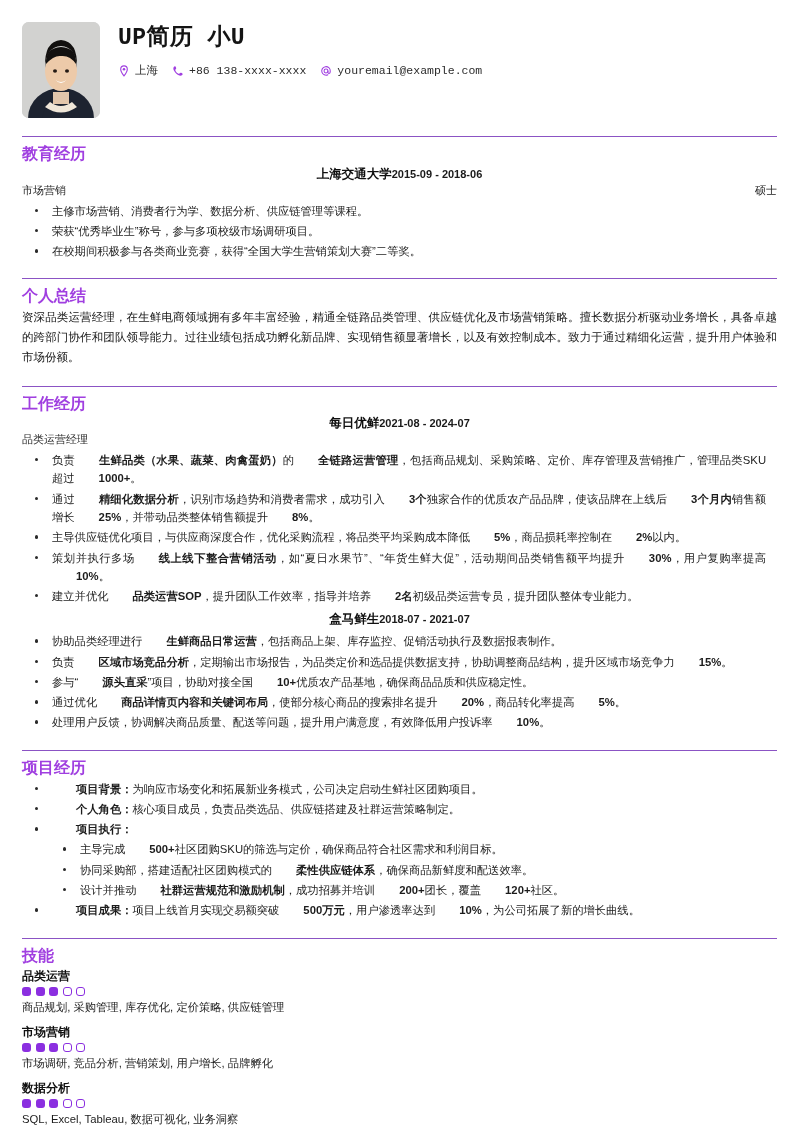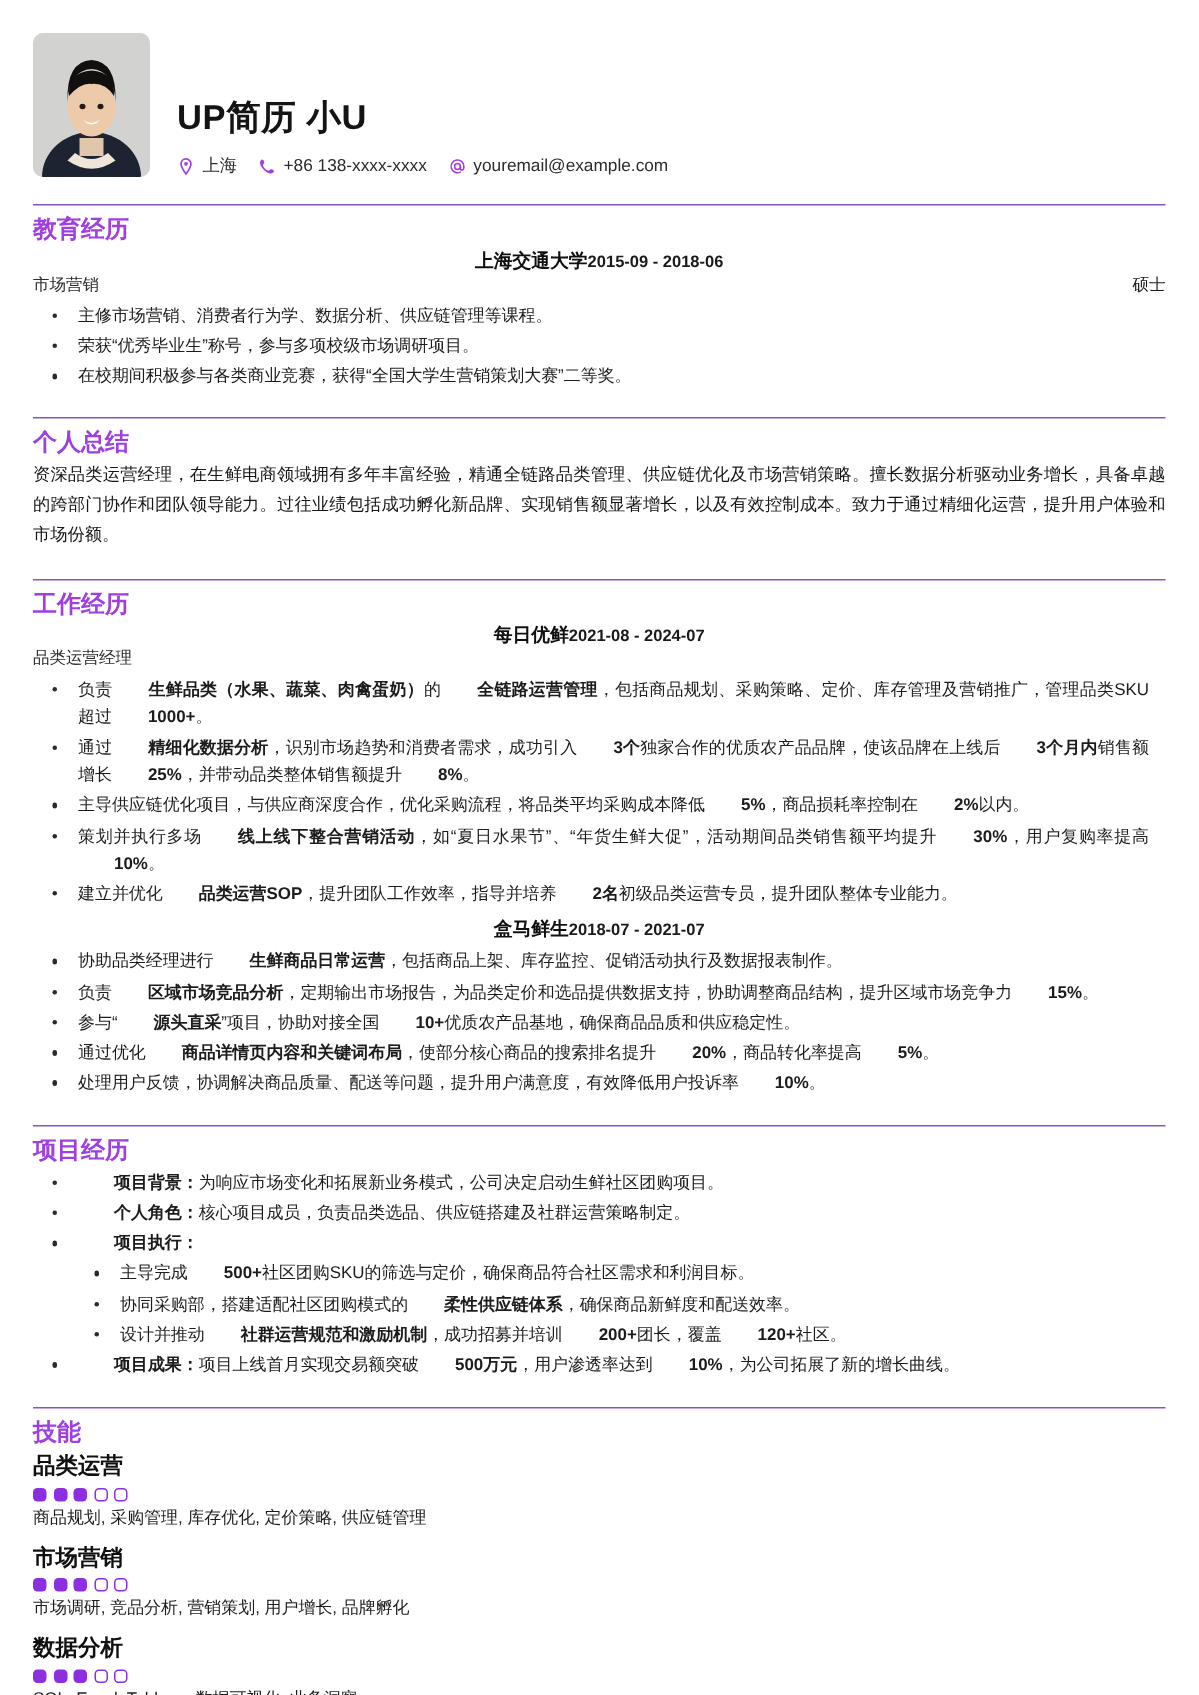--- a/index.html
+++ b/index.html
@@ -6,21 +6,21 @@
   html, body {
     width:799px; height:1130px;
     background:#ffffff;
     font-family:"Liberation Sans","DejaVu Sans",sans-serif;
     color:#1a1a1a;
     overflow:hidden;
   }
   .page { width:799px; height:1130px; padding:22px 22px 0 22px; position:relative; overflow:hidden; }
 
   
-  .header { display:flex; align-items:flex-end; gap:18px; height:96px; }
+  .header { display:flex; align-items:flex-start; gap:18px; height:96px;font-family:Liberation Mono, monospace; }
   .photo {
     width:78px; height:96px; border-radius:7px; overflow:hidden; flex:none;
     background:#cfcfcf; position:relative;
   }
   .photo svg { display:block; width:100%; height:100%; }
   .head-right { display:flex; flex-direction:column; justify-content:center; gap:12px; padding-top:4px; }
   .name { font-size:23px; font-weight:bold; letter-spacing:.4px; color:#141414; line-height:1.1; }
   .contacts { display:flex; align-items:center; gap:7px; font-size:11.5px; color:#2b2b2b; }
   .contact { display:inline-flex; align-items:center; gap:5px; margin-right:7px; }
   .ci { width:12px; height:12px; flex:none; display:inline-block; }
@@ -55,21 +55,21 @@
     content:""; position:absolute; left:11px; top:7px;
     width:3.4px; height:3.4px; border-radius:50%; background:#2a2a2a;
   }
   b { font-weight:bold;padding-left:24px; }
 
   
   .summary { font-size:11.5px; line-height:1.72; color:#161616; text-align:justify; margin-top:1px; }
 
   
   .skill { margin-bottom:7px; }
-  .skill-name { font-size:15px; font-weight:bold; color:#101010; line-height:1.5; }
+  .skill-name { font-size:12px; font-weight:bold; color:#101010; line-height:1.5; }
   .dots { display:flex; gap:4.5px; margin:2px 0 3px 0; }
   .dot { width:9px; height:9px; border-radius:3px; box-sizing:border-box; }
   .dot.on  { background:#8b2fe0; }
   .dot.off { background:#ffffff; border:1.8px solid #8b2fe0; }
   .skill-items { font-size:11.3px; color:#1c1c1c; line-height:1.5; }
 </style>
 </head>
 <body>
 
 <div class="page">

